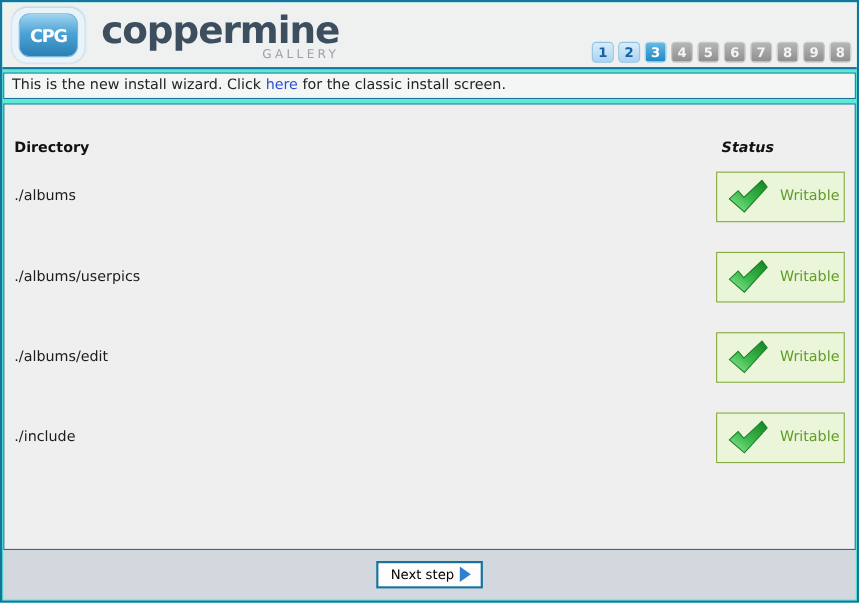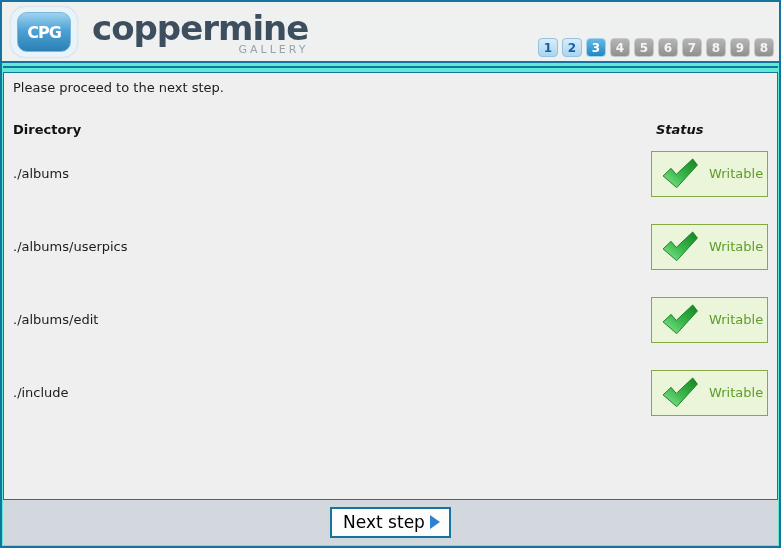--- a/index.html
+++ b/index.html
@@ -116,21 +116,21 @@
   
   .footer {
     flex:0 0 45px; margin:0 1px 1px 1px;
     background:#d2d8de;
     display:flex; align-items:center; justify-content:center;
   }
   .next-btn {
     background:#fdfdfd;
     border:2px solid #16739e;
     font-family:"DejaVu Sans","Liberation Sans",sans-serif;
-    font-size:17px; color:#000;
+    font-size:12px; color:#000;
     padding:3px 9px 4px 11px;
     display:flex; align-items:center; gap:5px;
     cursor:pointer;
   }
   .arrow-right {
     width:0; height:0;
     border-top:7px solid transparent;
     border-bottom:7px solid transparent;
     border-left:10px solid #2f80d0;
   }
@@ -169,27 +169,29 @@
         <div class="step todo">7</div>
         <div class="step todo">8</div>
         <div class="step todo">9</div>
         <div class="step todo">8</div>
       </div>
   </div>
 
   <div class="gap3"></div>
 
   <div class="title-section">
+    <div class="wizard-row">
+      <span>This is the new install wizard. Click </span><a href="#">here</a><span> for the classic install screen.</span>
+    </div>
   </div>
 
   <div class="gap4"></div>
 
   <div class="main-section">
     <div class="intro">
-      <div>Please proceed to the next step.</div>
     </div>
     <div class="thead">
       <div class="col-dir">Directory</div>
       <div class="col-status">Status</div>
     </div>
     <div>
         <div class="trow">
           <div class="dir-name">./albums</div>
           <div class="status-cell">
             <div class="badge">

